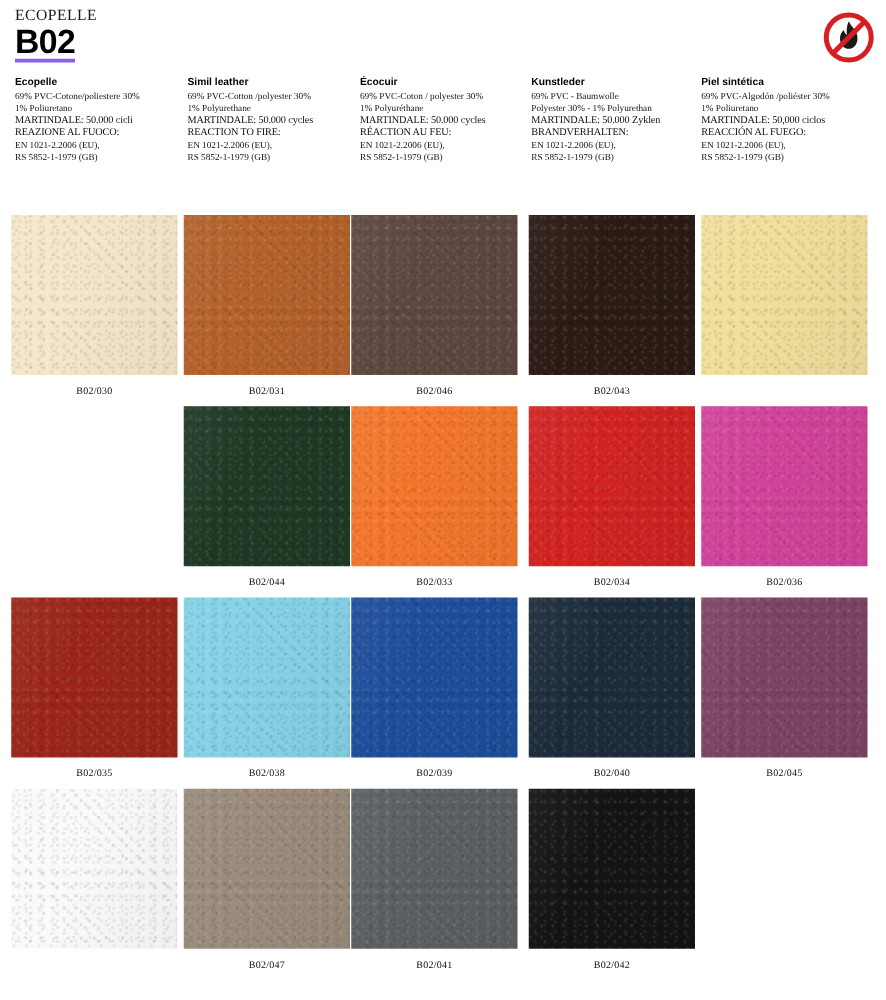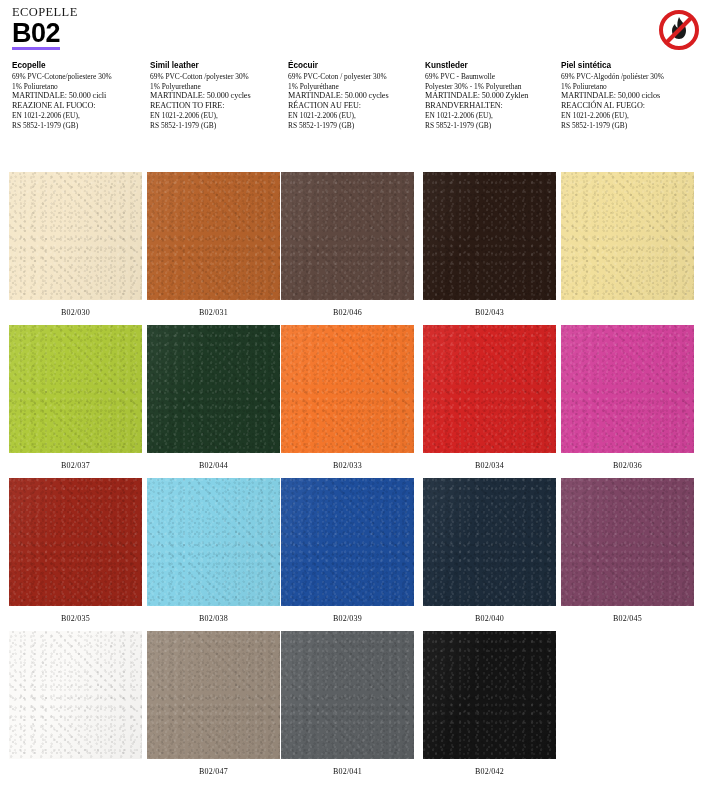--- a/index.html
+++ b/index.html
@@ -256,24 +256,20 @@
     <div class="cell k3">
       <div class="swatch" style="background-color: rgb(43, 27, 20);"></div>
       <div class="swatch-code">B02/043</div>
     </div>
     <div class="cell k4">
       <div class="swatch" style="background-color: rgb(241, 223, 155);"></div>
     </div>
   </div>
 
   <div class="grid-row">
-    <div class="cell k0">
-      <div class="swatch" style="background-color: rgb(175, 201, 58);"></div>
-      <div class="swatch-code">B02/037</div>
-    </div>
     <div class="cell k1">
       <div class="swatch" style="background-color: rgb(30, 58, 37);"></div>
       <div class="swatch-code">B02/044</div>
     </div>
     <div class="cell k2">
       <div class="swatch" style="background-color: rgb(244, 118, 43);"></div>
       <div class="swatch-code">B02/033</div>
     </div>
     <div class="cell k3">
       <div class="swatch" style="background-color: rgb(210, 35, 34);"></div>

